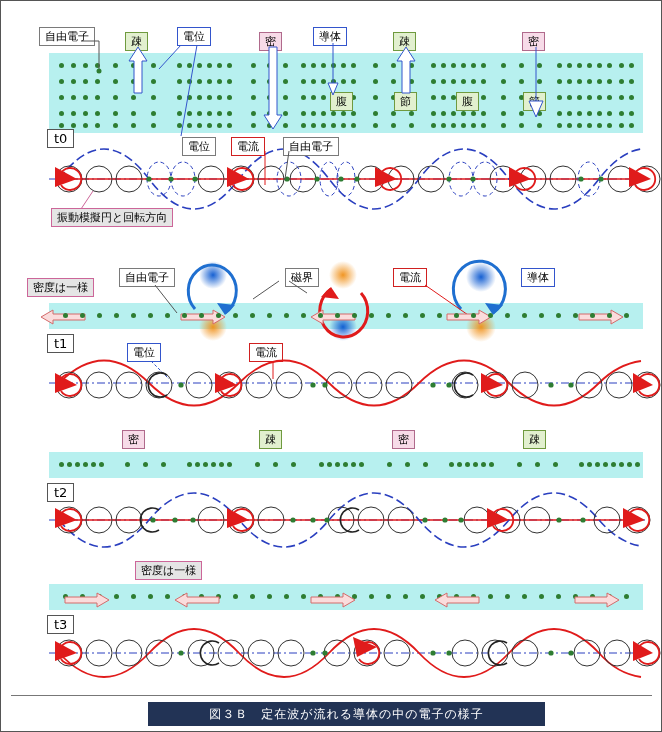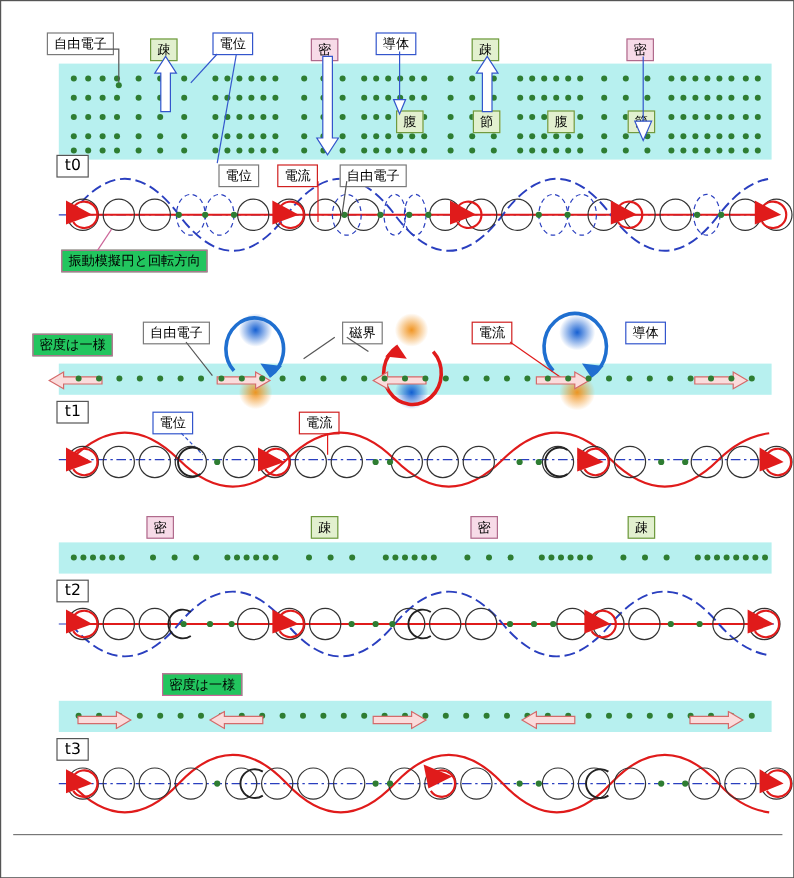--- a/index.html
+++ b/index.html
@@ -20,21 +20,21 @@
     line-height:1;
     padding:3px 5px;
     white-space:nowrap;
     box-sizing:border-box;
   }
   .chip.pink{background:#f7dbe8;border-color:#b06a8c;}
   .chip.green{background:#e2f0cf;border-color:#6f9a3f;}
   .chip.plain{background:#ffffff;border-color:#7a7a7a;}
   .chip.red{background:#ffffff;border-color:#d02020;}
   .chip.blue{background:#ffffff;border-color:#3355cc;}
-  .chip.pinkline{background:#22c55e;border-color:#cc6699;}
+  .chip.pinkline{background:#e5e5e5;border-color:#cc6699;}
 
   .tlabel{
     position:absolute;
     border:1px solid #555;
     background:#fff;
     font-size:13px;
     padding:2px 6px;
     line-height:1;
   }
 
@@ -886,14 +886,15 @@
         <polygon points="592,10 612,22 592,30"></polygon>
       </g>
       <g stroke="#222" fill="none" stroke-width="1.6">
         <path d="M178,12 A12,12 0 1,0 178,32"></path>
         <path d="M466,12 A12,12 0 1,0 466,32"></path>
       </g>
     </svg>
   </div>
 
   <div class="hr" style="left:10px;top:694px;width:641px;"></div>
+  <div id="caption">図３Ｂ　定在波が流れる導体の中の電子の様子</div>
 
 </div>
 
 </body></html>

